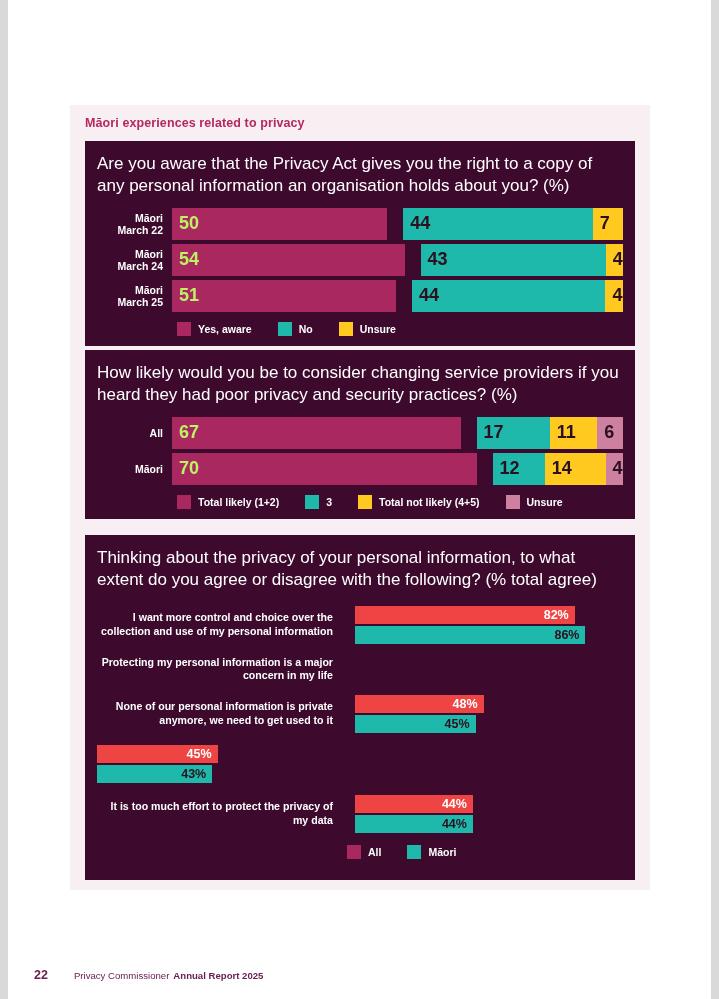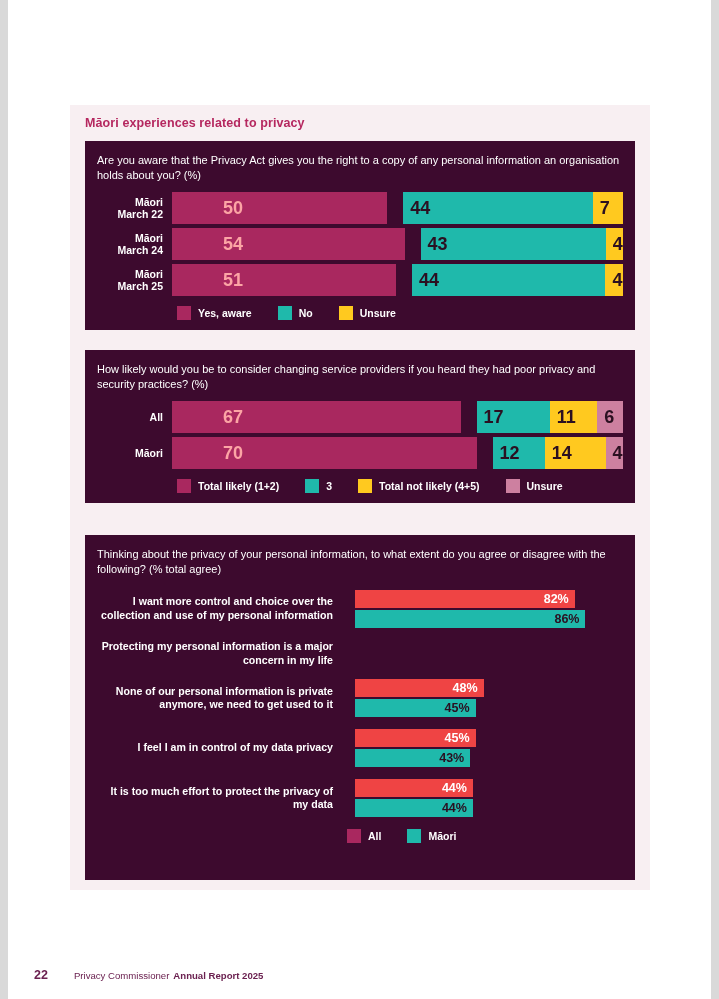--- a/index.html
+++ b/index.html
@@ -51,21 +51,21 @@
   .card {
     position: absolute;
     left: 15px;
     width: 550px;
     background: #3d0a2e;
     box-sizing: border-box;
     padding: 12px 12px 10px 12px;
   }
   .card-q {
     color: #ffffff;
-    font-size: 11px;
+    font-size: 17px;
     line-height: 1.32;
     margin: 0 0 10px 0;
     font-weight: normal;
   }
 
   
   .srow {
     display: flex;
     align-items: stretch;
     margin-bottom: 4px;
@@ -98,21 +98,21 @@
     overflow: hidden;
     box-sizing: border-box;
   }
   .seg span {
     font-size: 18px;
     font-weight: bold;
     padding-left: 7px;
     white-space: nowrap;
   }
   .seg.c-mag { background: #a9285f; }
-  .seg.c-mag span { color: #fca5a5; margin-left: 44px; }
+  .seg.c-mag span { color: #bef264; }
   .seg.c-tea { background: #1fb9ab; margin-left: 16px; }
   .seg.c-tea span { color: #2b1021; }
   .seg.c-yel { background: #ffc91f; }
   .seg.c-yel span { color: #2b1021; }
   .seg.c-pnk { background: #cd80a0; }
   .seg.c-pnk span { color: #2b1021; }
 
   .legend {
     display: flex;
     align-items: center;
@@ -386,21 +386,20 @@
             <div class="gbars">
               <div class="gbar c-mag" style="width: 128.64px;">
                 <span>48%</span>
               </div>
               <div class="gbar c-tea" style="width: 120.6px;">
                 <span>45%</span>
               </div>
             </div>
           </div>
           <div class="grow">
-            <div class="glab">I feel I am in control of my data privacy</div>
             <div class="gbars">
               <div class="gbar c-mag" style="width: 120.6px;">
                 <span>45%</span>
               </div>
               <div class="gbar c-tea" style="width: 115.24px;">
                 <span>43%</span>
               </div>
             </div>
           </div>
           <div class="grow">

